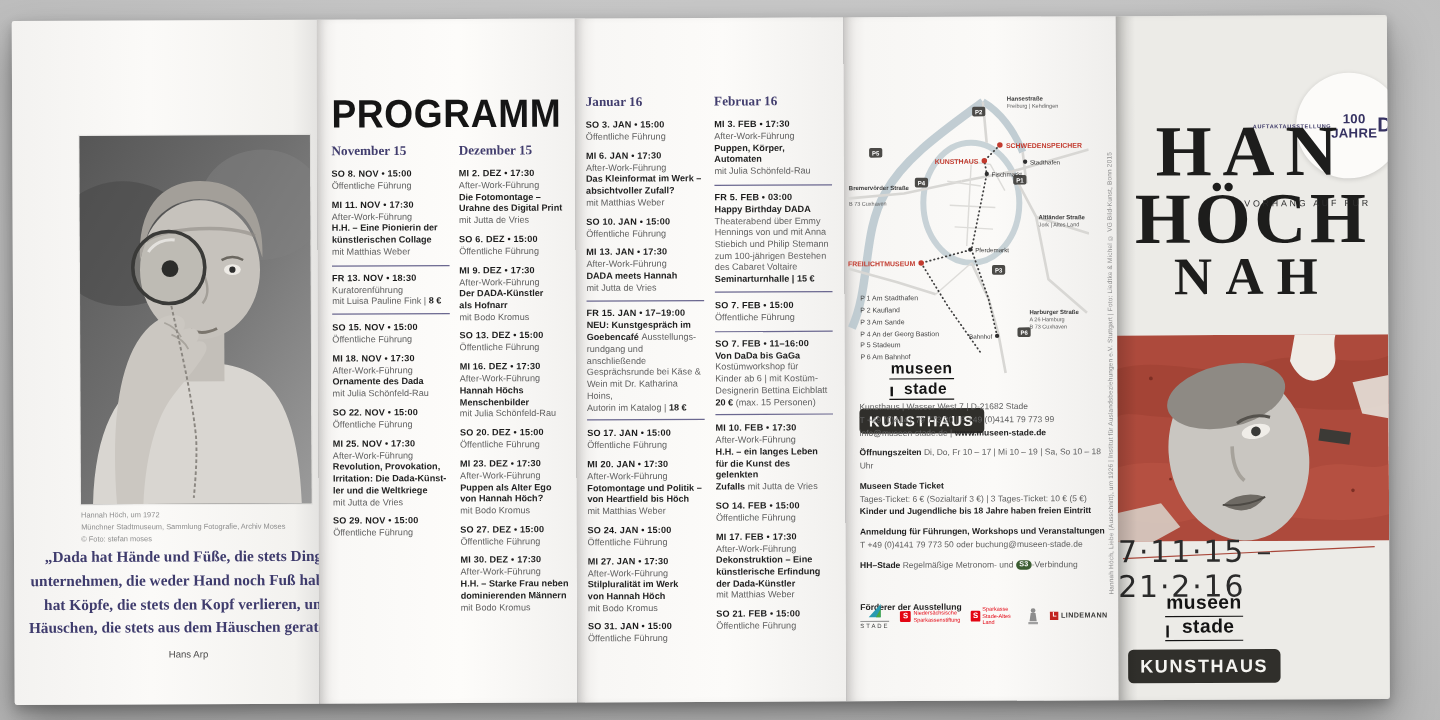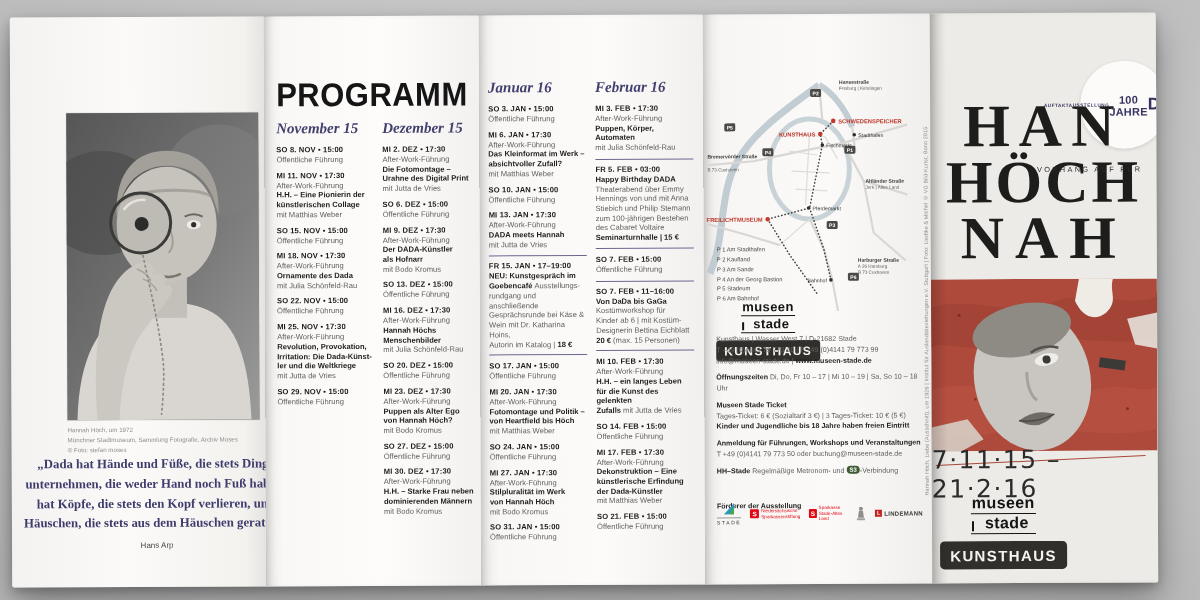--- a/index.html
+++ b/index.html
@@ -31,21 +31,21 @@
     font-size:12.8px;line-height:1.55;white-space:nowrap;}
   .quote-attr{position:absolute;left:0;top:524px;width:290px;text-align:center;font-size:8px;color:#4a4a4a;}
 
   
   .programm{margin:0;position:absolute;left:12px;top:60px;font-size:33px;font-weight:bold;color:#151515;
     letter-spacing:.5px;transform:scaleX(.94);transform-origin:left;}
   .cols{position:absolute;display:flex;}
   .p2 .cols{left:12px;top:104px;gap:8px;}
   .p3 .cols{left:9px;top:64px;gap:9px;}
   .col{width:98px;}
-  .month{font-family:"Liberation Serif",serif;font-weight:bold;color:#423e6e;font-size:15px;margin:0 0 8px;font-style:italic;}
+  .month{font-family:"Liberation Serif",serif;font-weight:bold;color:#423e6e;font-size:11px;margin:0 0 8px;}
   .entry{margin-bottom:6px;}
   .entry.rt{border-top:1px solid #6b6890;padding-top:5px;}
   .entry.rb{border-bottom:1px solid #6b6890;padding-bottom:5px;}
   .edate{font-size:7.6px;font-weight:bold;color:#1b1b1b;letter-spacing:.15px;margin-bottom:1px;}
   .eline{font-size:7.6px;line-height:1.28;}
   .sn{color:#616161;}
   .sb{color:#232323;font-weight:bold;}
 
   
   .map{position:absolute;left:2px;top:59px;width:202px;height:240px;}
@@ -85,21 +85,21 @@
   .badge{position:absolute;top:48px;right:-12px;width:88px;height:88px;border-radius:50%;background:#fcfbf9;
     box-shadow:0 1px 4px rgba(0,0,0,.14);display:flex;flex-direction:row;align-items:center;justify-content:center;
     color:#363262;text-align:center;padding-right:6px;box-sizing:border-box;}
   .b1{font-size:4.6px;font-weight:bold;letter-spacing:.55px;}
   .b2{font-size:11px;font-weight:bold;letter-spacing:.2px;margin-top:1px;}
   .b3{font-size:17px;font-weight:bold;letter-spacing:.4px;line-height:.9;}
   .title{position:absolute;top:86px;left:0;width:100%;text-align:center;
     font-family:"Liberation Serif",serif;font-weight:bold;color:#1d1d1c;}
   .t1{font-size:60px;line-height:.93;letter-spacing:9px;}
   .t2{font-size:60px;line-height:.93;letter-spacing:3px;}
-  .t3{font-size:60px;line-height:.93;letter-spacing:11px;}
+  .t3{font-size:44px;line-height:.93;letter-spacing:11px;}
   .tagline{position:absolute;top:152px;right:14px;font-size:7.4px;letter-spacing:2.3px;color:#2d2d2d;}
   .collage{position:absolute;left:0;top:266px;width:226px;height:172px;}
   .collage svg{display:block;width:100%;height:100%;}
   .redline{position:absolute;top:447px;left:4px;width:210px;height:1px;background:#a8473a;transform:rotate(-2.5deg);}
   .dates{position:absolute;top:432px;left:0;width:100%;
     font-family:"DejaVu Sans",sans-serif;font-size:25px;letter-spacing:1.5px;color:#2b2b2b;}
   .p5 .logo-row{left:8px;top:482px;}
   .ms.big .ms-r1,.ms.big .ms-r2{font-size:16px;}
   .ms.big .ms-bk{width:10px;height:10px;}
   .kh.big{font-size:15px;padding:6px 10px 5px;border-radius:4.5px;}
@@ -166,20 +166,25 @@
             <div class="edate">SO 8. NOV • 15:00</div>
             <div class="eline"><span class="sn">Öffentliche Führung</span></div>
           </div>
           <div class="entry">
             <div class="edate">MI 11. NOV • 17:30</div>
             <div class="eline"><span class="sn">After-Work-Führung</span></div>
             <div class="eline"><span class="sb">H.H. – Eine Pionierin der</span></div>
             <div class="eline"><span class="sb">künstlerischen Collage</span></div>
             <div class="eline"><span class="sn">mit Matthias Weber</span></div>
           </div>
+          <div class="entry rt rb">
+            <div class="edate">FR 13. NOV • 18:30</div>
+            <div class="eline"><span class="sn">Kuratorenführung</span></div>
+            <div class="eline"><span class="sn">mit Luisa Pauline Fink | </span><span class="sb">8 €</span></div>
+          </div>
           <div class="entry">
             <div class="edate">SO 15. NOV • 15:00</div>
             <div class="eline"><span class="sn">Öffentliche Führung</span></div>
           </div>
           <div class="entry">
             <div class="edate">MI 18. NOV • 17:30</div>
             <div class="eline"><span class="sn">After-Work-Führung</span></div>
             <div class="eline"><span class="sb">Ornamente des Dada</span></div>
             <div class="eline"><span class="sn">mit Julia Schönfeld-Rau</span></div>
           </div>

